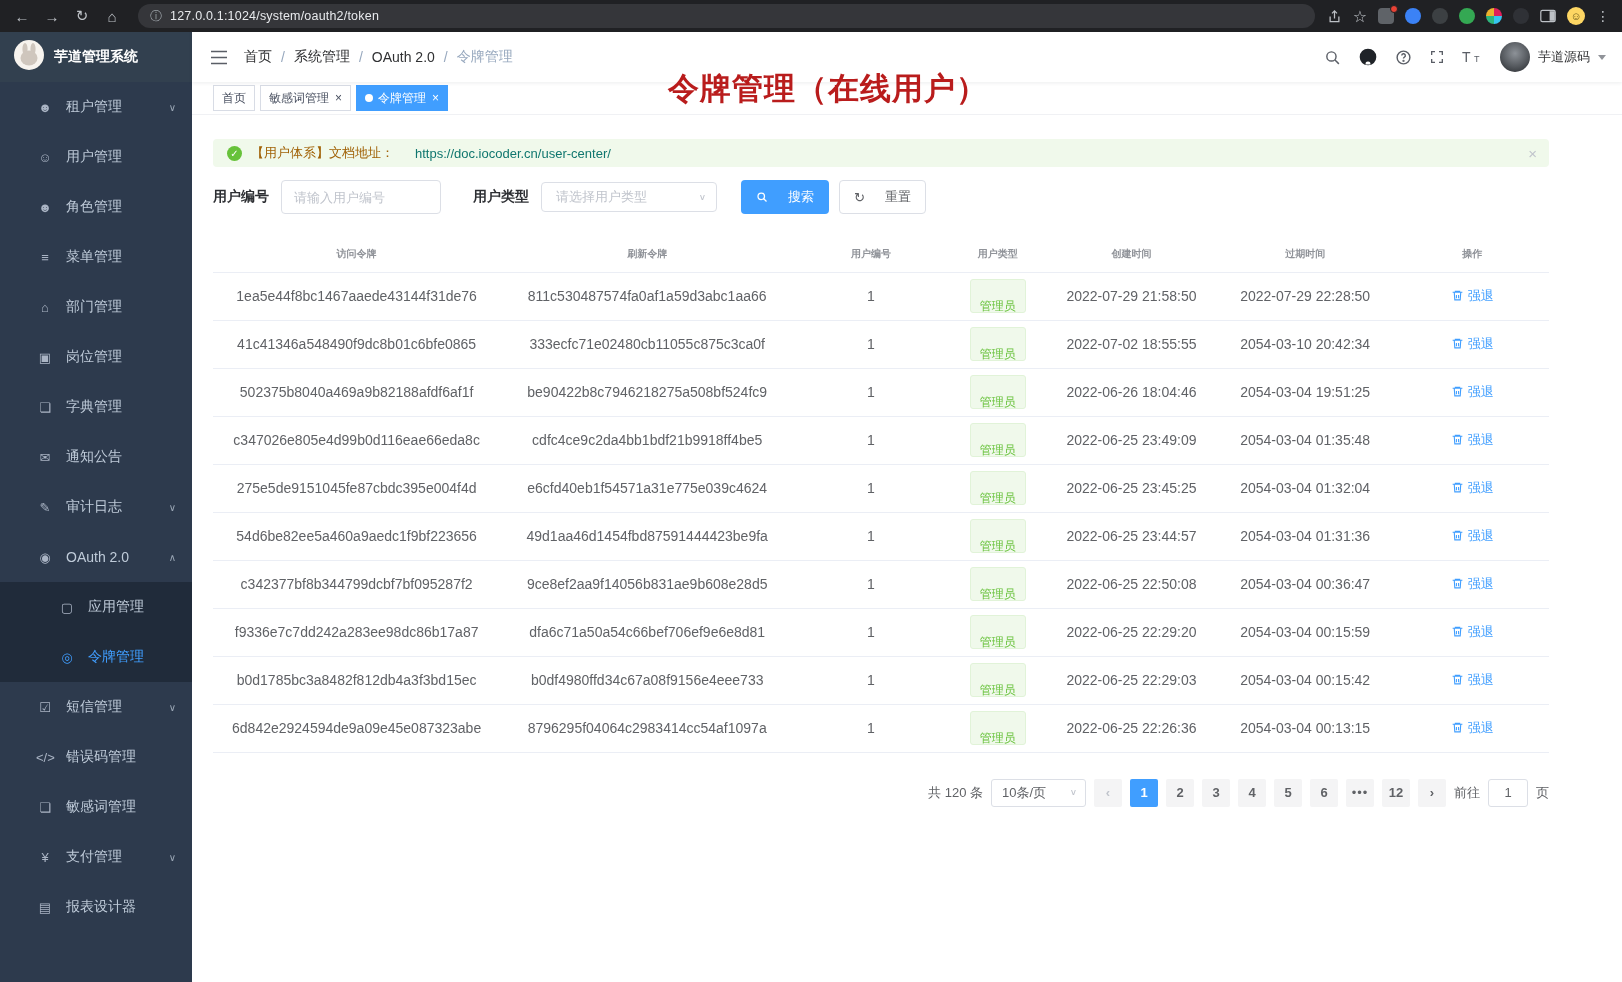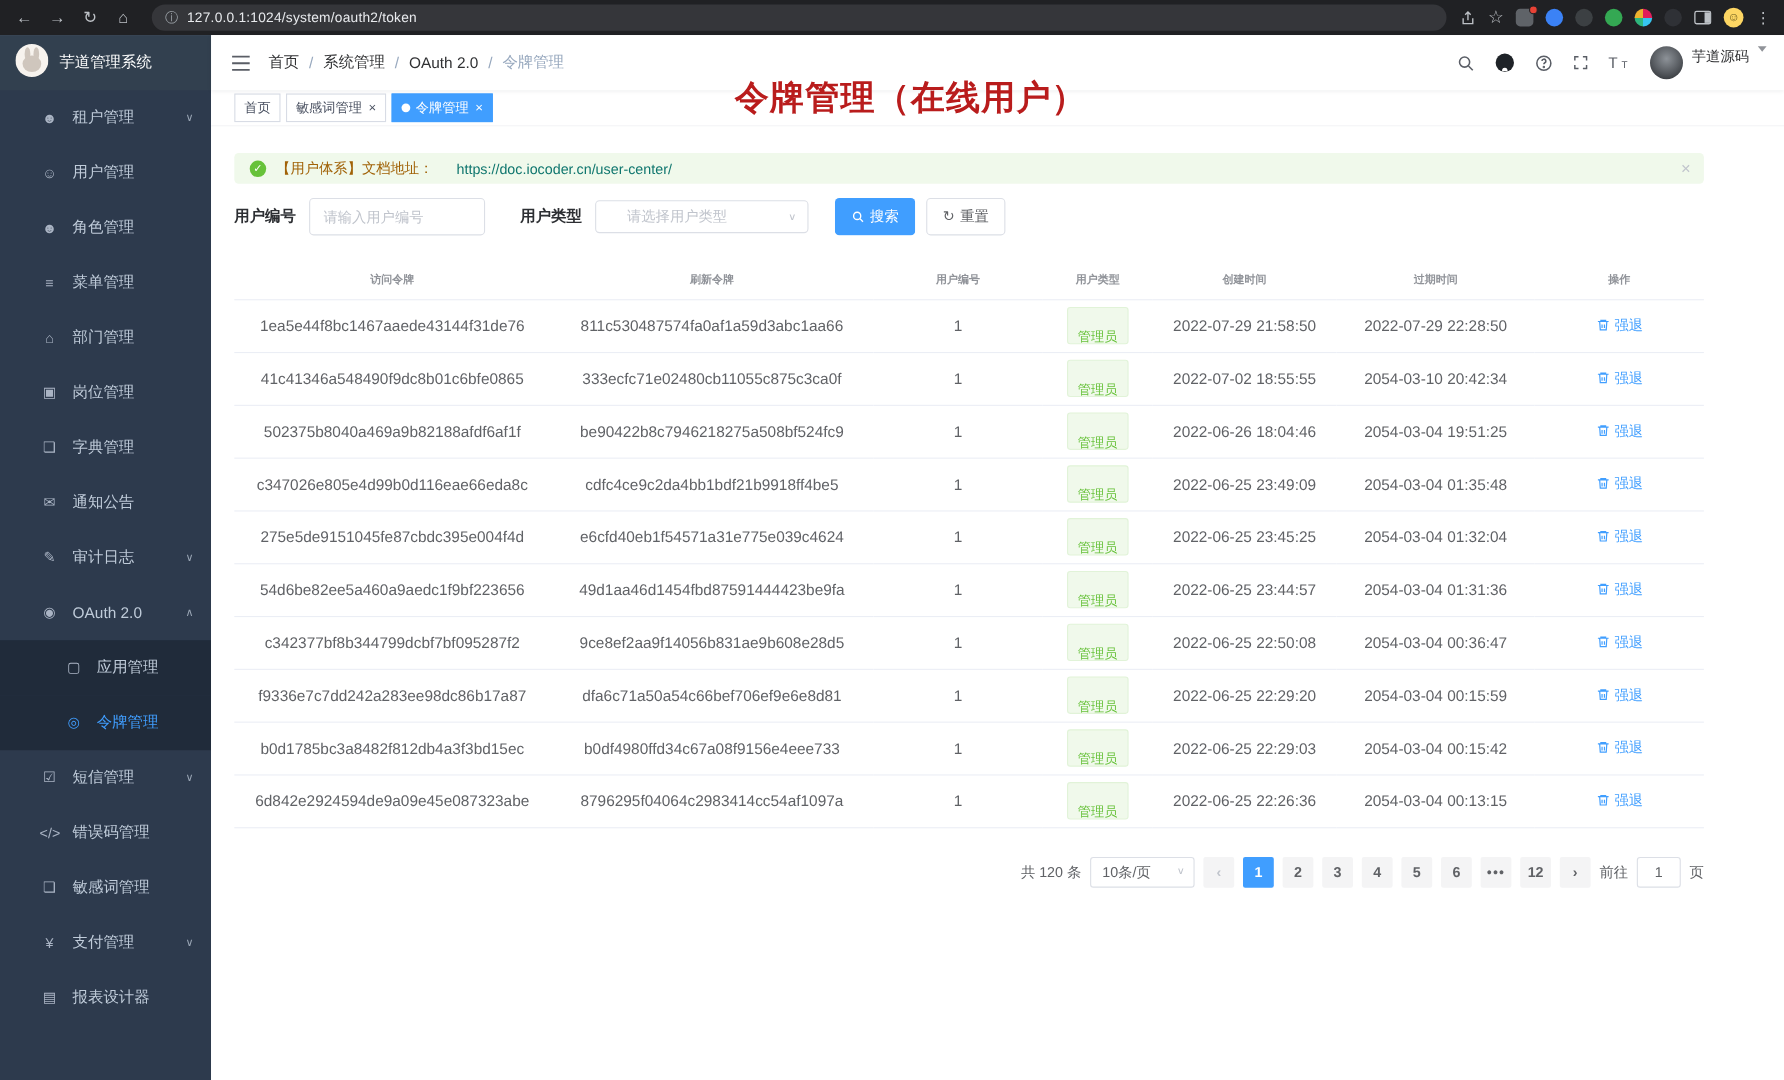--- a/index.html
+++ b/index.html
@@ -22,42 +22,42 @@
   .ext.green{background:#34a853}
   .ext.colorful{background:conic-gradient(#e01e5a 0 25%,#36c5f0 0 50%,#2eb67d 0 75%,#ecb22e 0)}
   .ext.dark2{background:#2f3136}
   .chrome-avatar{width:18px;height:18px;border-radius:50%;background:#fdd663;display:flex;align-items:center;justify-content:center;font-size:11px;color:#66561a;cursor:pointer}
   .kebab{font-size:14px;cursor:pointer}
 
   
   .app{display:flex;height:950px}
   .sidebar{width:192px;flex-shrink:0;background:#2d3a4d;display:flex;flex-direction:column}
   .logo{height:50px;display:flex;align-items:center;gap:10px;padding-left:14px;background:#32404f}
-  .logo-title{color:#fff;font-size:14px;font-weight:400}
+  .logo-title{color:#fff;font-size:14px;font-weight:700}
   .menu{flex:1;overflow:hidden}
   .menu-item{height:50px;display:flex;align-items:center;padding:0 16px 0 36px;color:#bfcbd9;font-size:14px;cursor:pointer}
   .menu-icon{width:18px;margin-right:12px;text-align:center;font-size:13px;color:#aab4c4;flex-shrink:0}
   .menu-label{flex:1;white-space:nowrap}
   .menu-arrow{font-size:10px;color:#9aa6b5}
   .menu-item.sub{background:#202b3a;padding-left:58px}
   .menu-item.active{color:#409eff}
   .menu-item.active .menu-icon{color:#409eff}
 
   .main{flex:1;display:flex;flex-direction:column;background:#fff;min-width:0}
 
   
   .navbar{height:50px;display:flex;align-items:center;background:#fff;padding:0 16px 0 18px;box-shadow:0 1px 4px rgba(0,21,41,.08);position:relative;z-index:2}
   .hamburger{display:flex;align-items:center;margin-right:16px;cursor:pointer;color:#5a5e66}
   .breadcrumb{display:flex;align-items:center;gap:9px;font-size:14px;color:#303133}
   .breadcrumb .sep{color:#97a8be}
   .breadcrumb .crumb.last{color:#97a8be}
   .nav-tools{margin-left:auto;display:flex;align-items:center;gap:17px;color:#5a5e66}
   .tool{display:flex;align-items:center;cursor:pointer}
   .tool.gh{color:#1f2328}
-  .avatar-wrap{display:flex;align-items:flex-start;gap:8px;cursor:pointer}
+  .avatar-wrap{display:flex;align-items:center;gap:8px;cursor:pointer}
   .nav-avatar{width:30px;height:30px;border-radius:50%;background:radial-gradient(circle at 50% 38%,#8d9298 0%,#55595e 55%,#23262a 100%)}
   .user-name{font-size:13px;color:#303133}
   .caret{width:0;height:0;border-left:4px solid transparent;border-right:4px solid transparent;border-top:5px solid #909399}
 
   
   .tags-bar{height:33px;display:flex;align-items:center;gap:5px;padding-left:21px;background:#fff;border-bottom:1px solid #f0f1f4}
   .tag{height:26px;display:inline-flex;align-items:center;gap:5px;border:1px solid #d8dce5;background:#fff;color:#495060;font-size:12px;padding:0 8px;cursor:pointer;white-space:nowrap}
   .tag .dot{width:8px;height:8px;border-radius:50%;background:#fff}
   .tag.active{background:#409eff;border-color:#409eff;color:#fff}
   .tag .close{font-size:12px;margin-left:1px}
@@ -69,23 +69,23 @@
   .alert-check{width:15px;height:15px;border-radius:50%;background:#67c23a;color:#fff;font-size:10px;display:flex;align-items:center;justify-content:center;margin-right:9px;flex-shrink:0}
   .alert-text{color:#a16207}
   .alert-link{color:#0f766e;margin-left:21px;cursor:pointer;text-decoration:none}
   .alert-close{position:absolute;right:12px;color:#c0c4cc;font-size:15px;cursor:pointer}
 
   .filters{display:flex;align-items:center;margin-top:13px;font-size:14px}
   .f-label{font-weight:700;color:#2d2f33;margin-right:12px;white-space:nowrap}
   .f-input{width:160px;height:30px;border:1px solid #dcdfe6;border-radius:4px;padding:16px 12px;font-size:13px;color:#606266;background:#fff;font-family:inherit;outline:none}
   .f-input::placeholder{color:#c0c4cc}
   .f-gap{width:32px}
-  .f-select{width:194px;height:30px;border:1px solid #dcdfe6;border-radius:4px;display:flex;align-items:center;justify-content:space-between;padding:0 10px 0 28px;color:#c0c4cc;font-size:13px;background:#fff;cursor:pointer}
+  .f-select{width:176px;height:30px;border:1px solid #dcdfe6;border-radius:4px;display:flex;align-items:center;justify-content:space-between;padding:0 10px 0 14px;color:#c0c4cc;font-size:13px;background:#fff;cursor:pointer}
   .chev{font-size:10px;color:#c0c4cc;transform:scaleY(.85)}
-  .btn{height:30px;border-radius:4px;font-size:13px;display:inline-flex;align-items:center;gap:5px;padding:16px 14px;cursor:pointer;border:1px solid transparent;font-family:inherit}
+  .btn{height:30px;border-radius:4px;font-size:13px;display:inline-flex;align-items:center;gap:20px;padding:16px 14px;cursor:pointer;border:1px solid transparent;font-family:inherit}
   .btn.primary{background:#409eff;color:#fff;margin-left:24px}
   .btn.plain{background:#fff;border-color:#dcdfe6;color:#606266;margin-left:10px}
   .btn .bicon{display:flex;align-items:center;font-size:13px}
 
   .table{width:100%;border-collapse:collapse;margin-top:22px;table-layout:fixed}
   .table th{height:36px;color:#909399;font-size:10px;font-weight:700;border-bottom:1px solid #ebeef5;text-align:center;white-space:nowrap}
   .table td{height:48px;color:#606266;font-size:14px;border-bottom:1px solid #ebeef5;text-align:center;white-space:nowrap;overflow:hidden}
   .tag-success{display:inline-block;height:22px;line-height:20px;padding:16px 9px;background:#f0f9eb;border:1px solid #e1f3d8;color:#67c23a;border-radius:3px;font-size:12px}
   .link-action{color:#409eff;font-size:13px;display:inline-flex;align-items:center;gap:4px;cursor:pointer}
   .link-action .ticon{display:flex;align-items:center}

